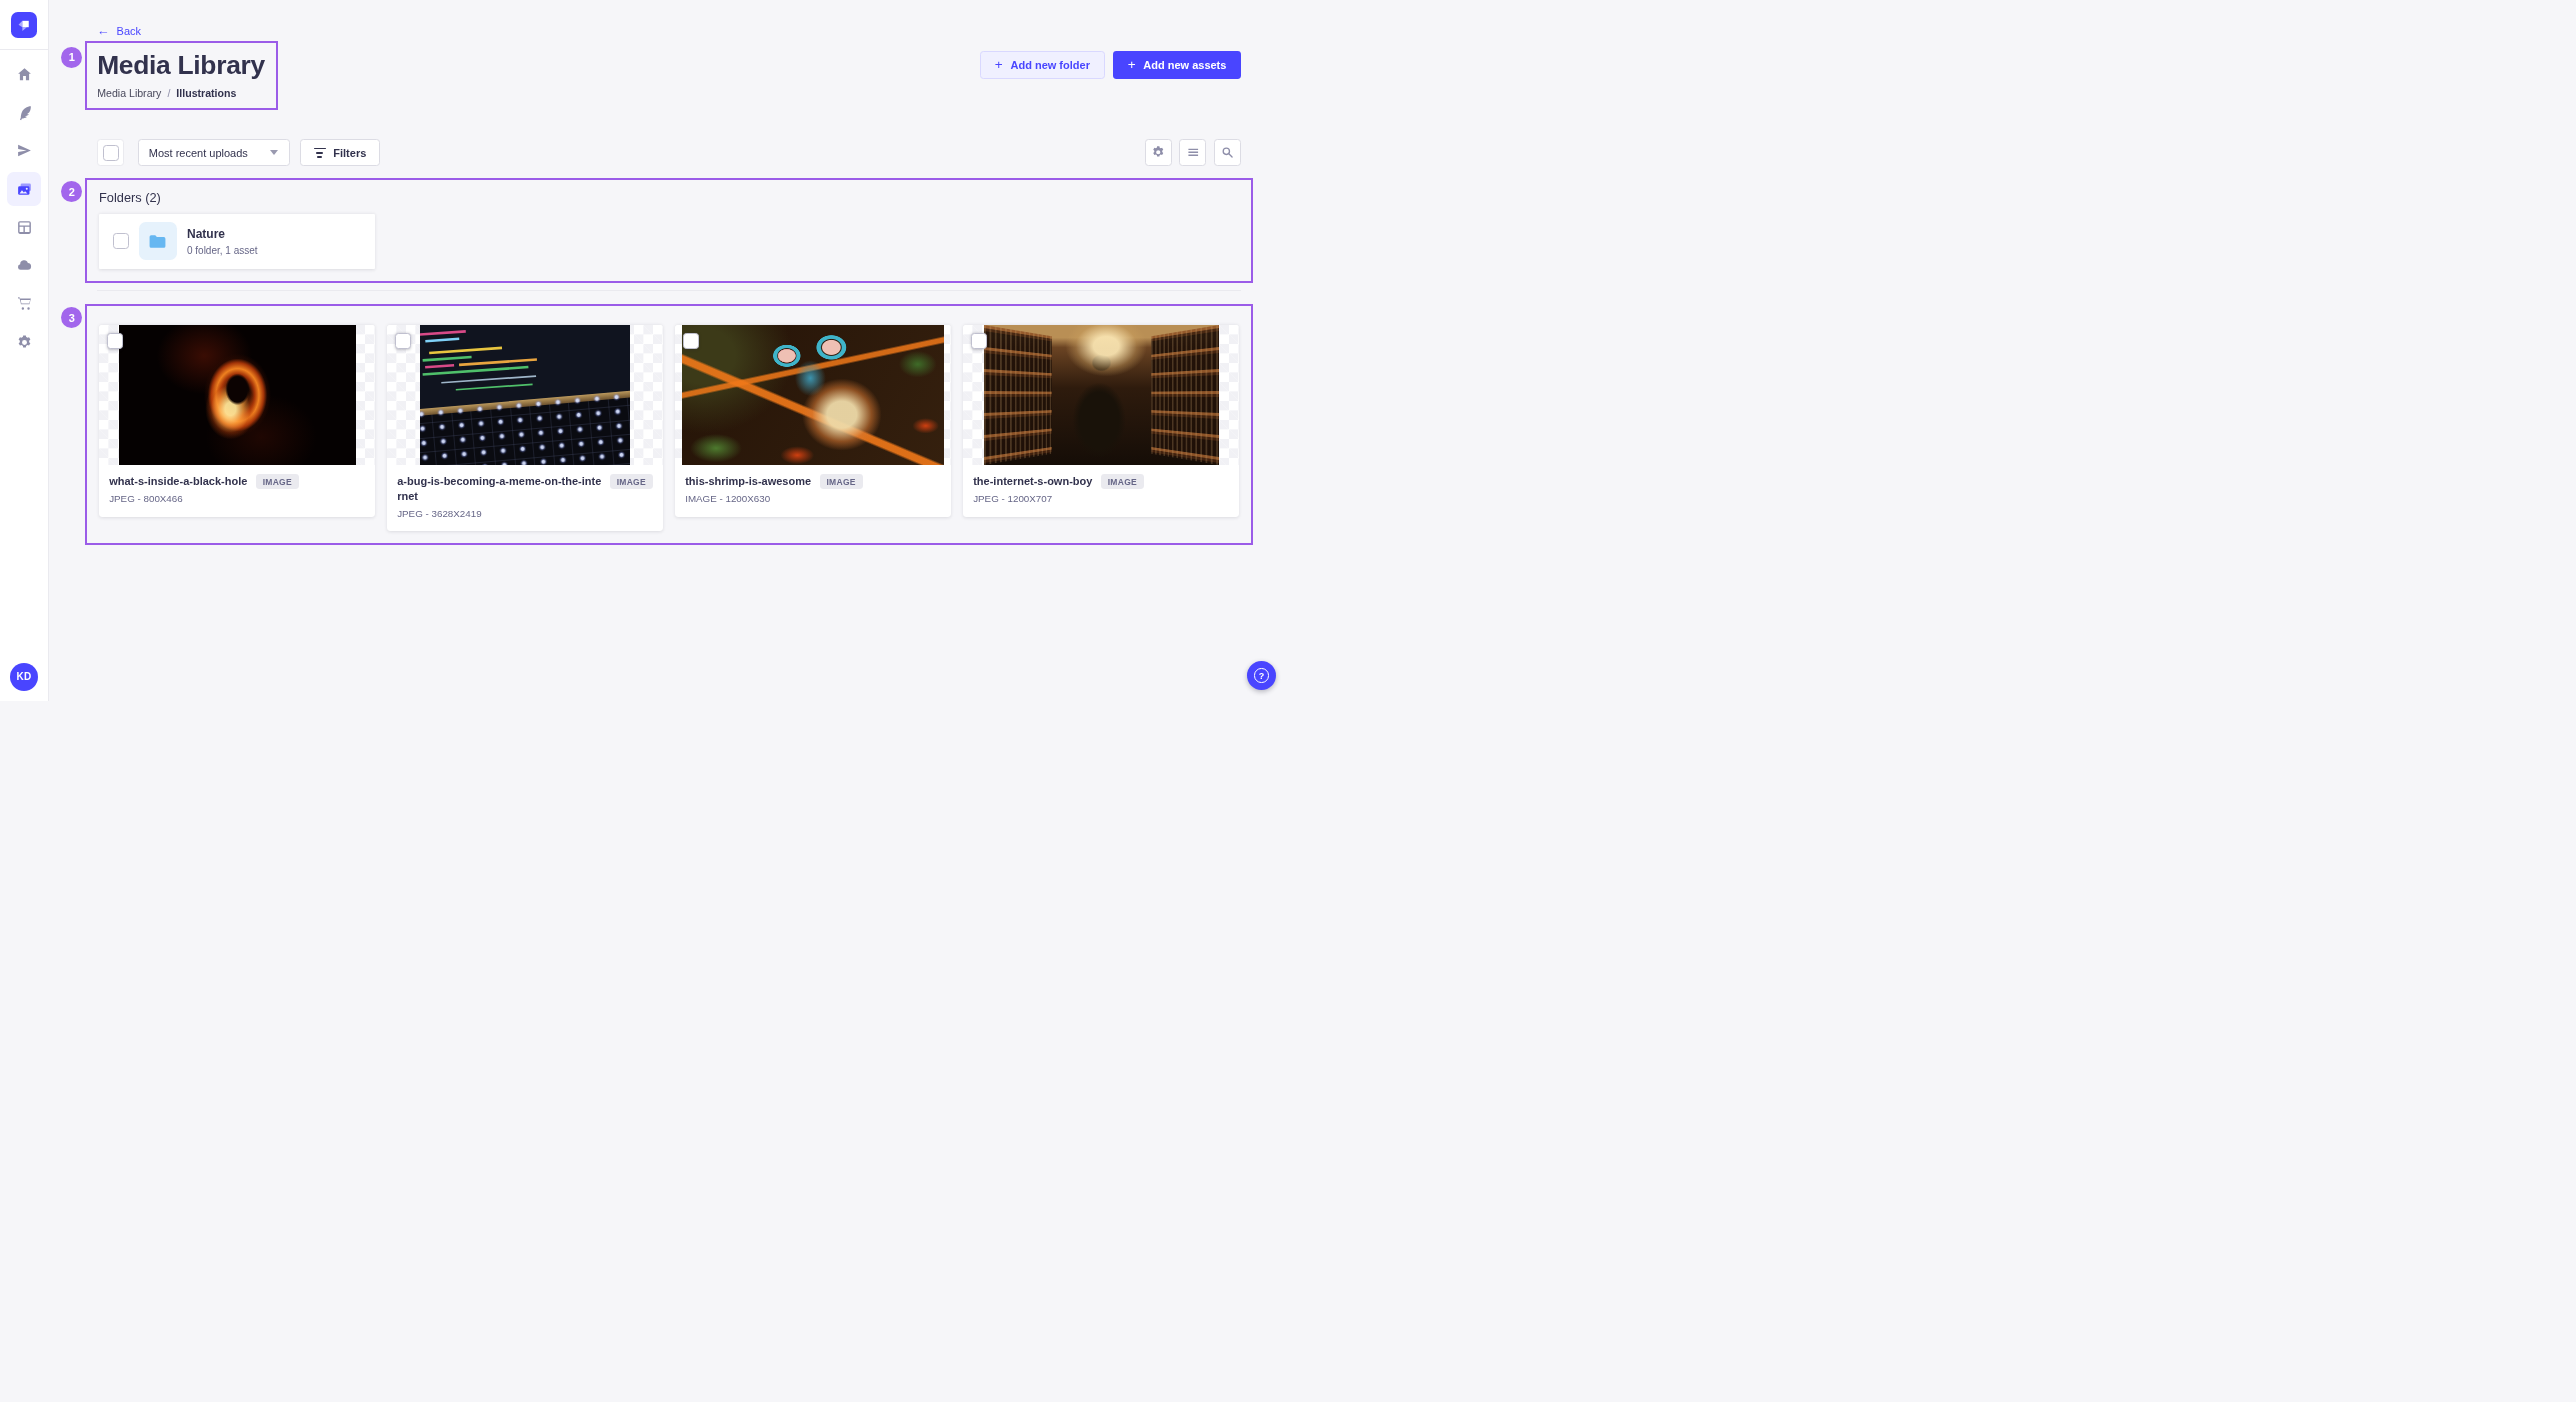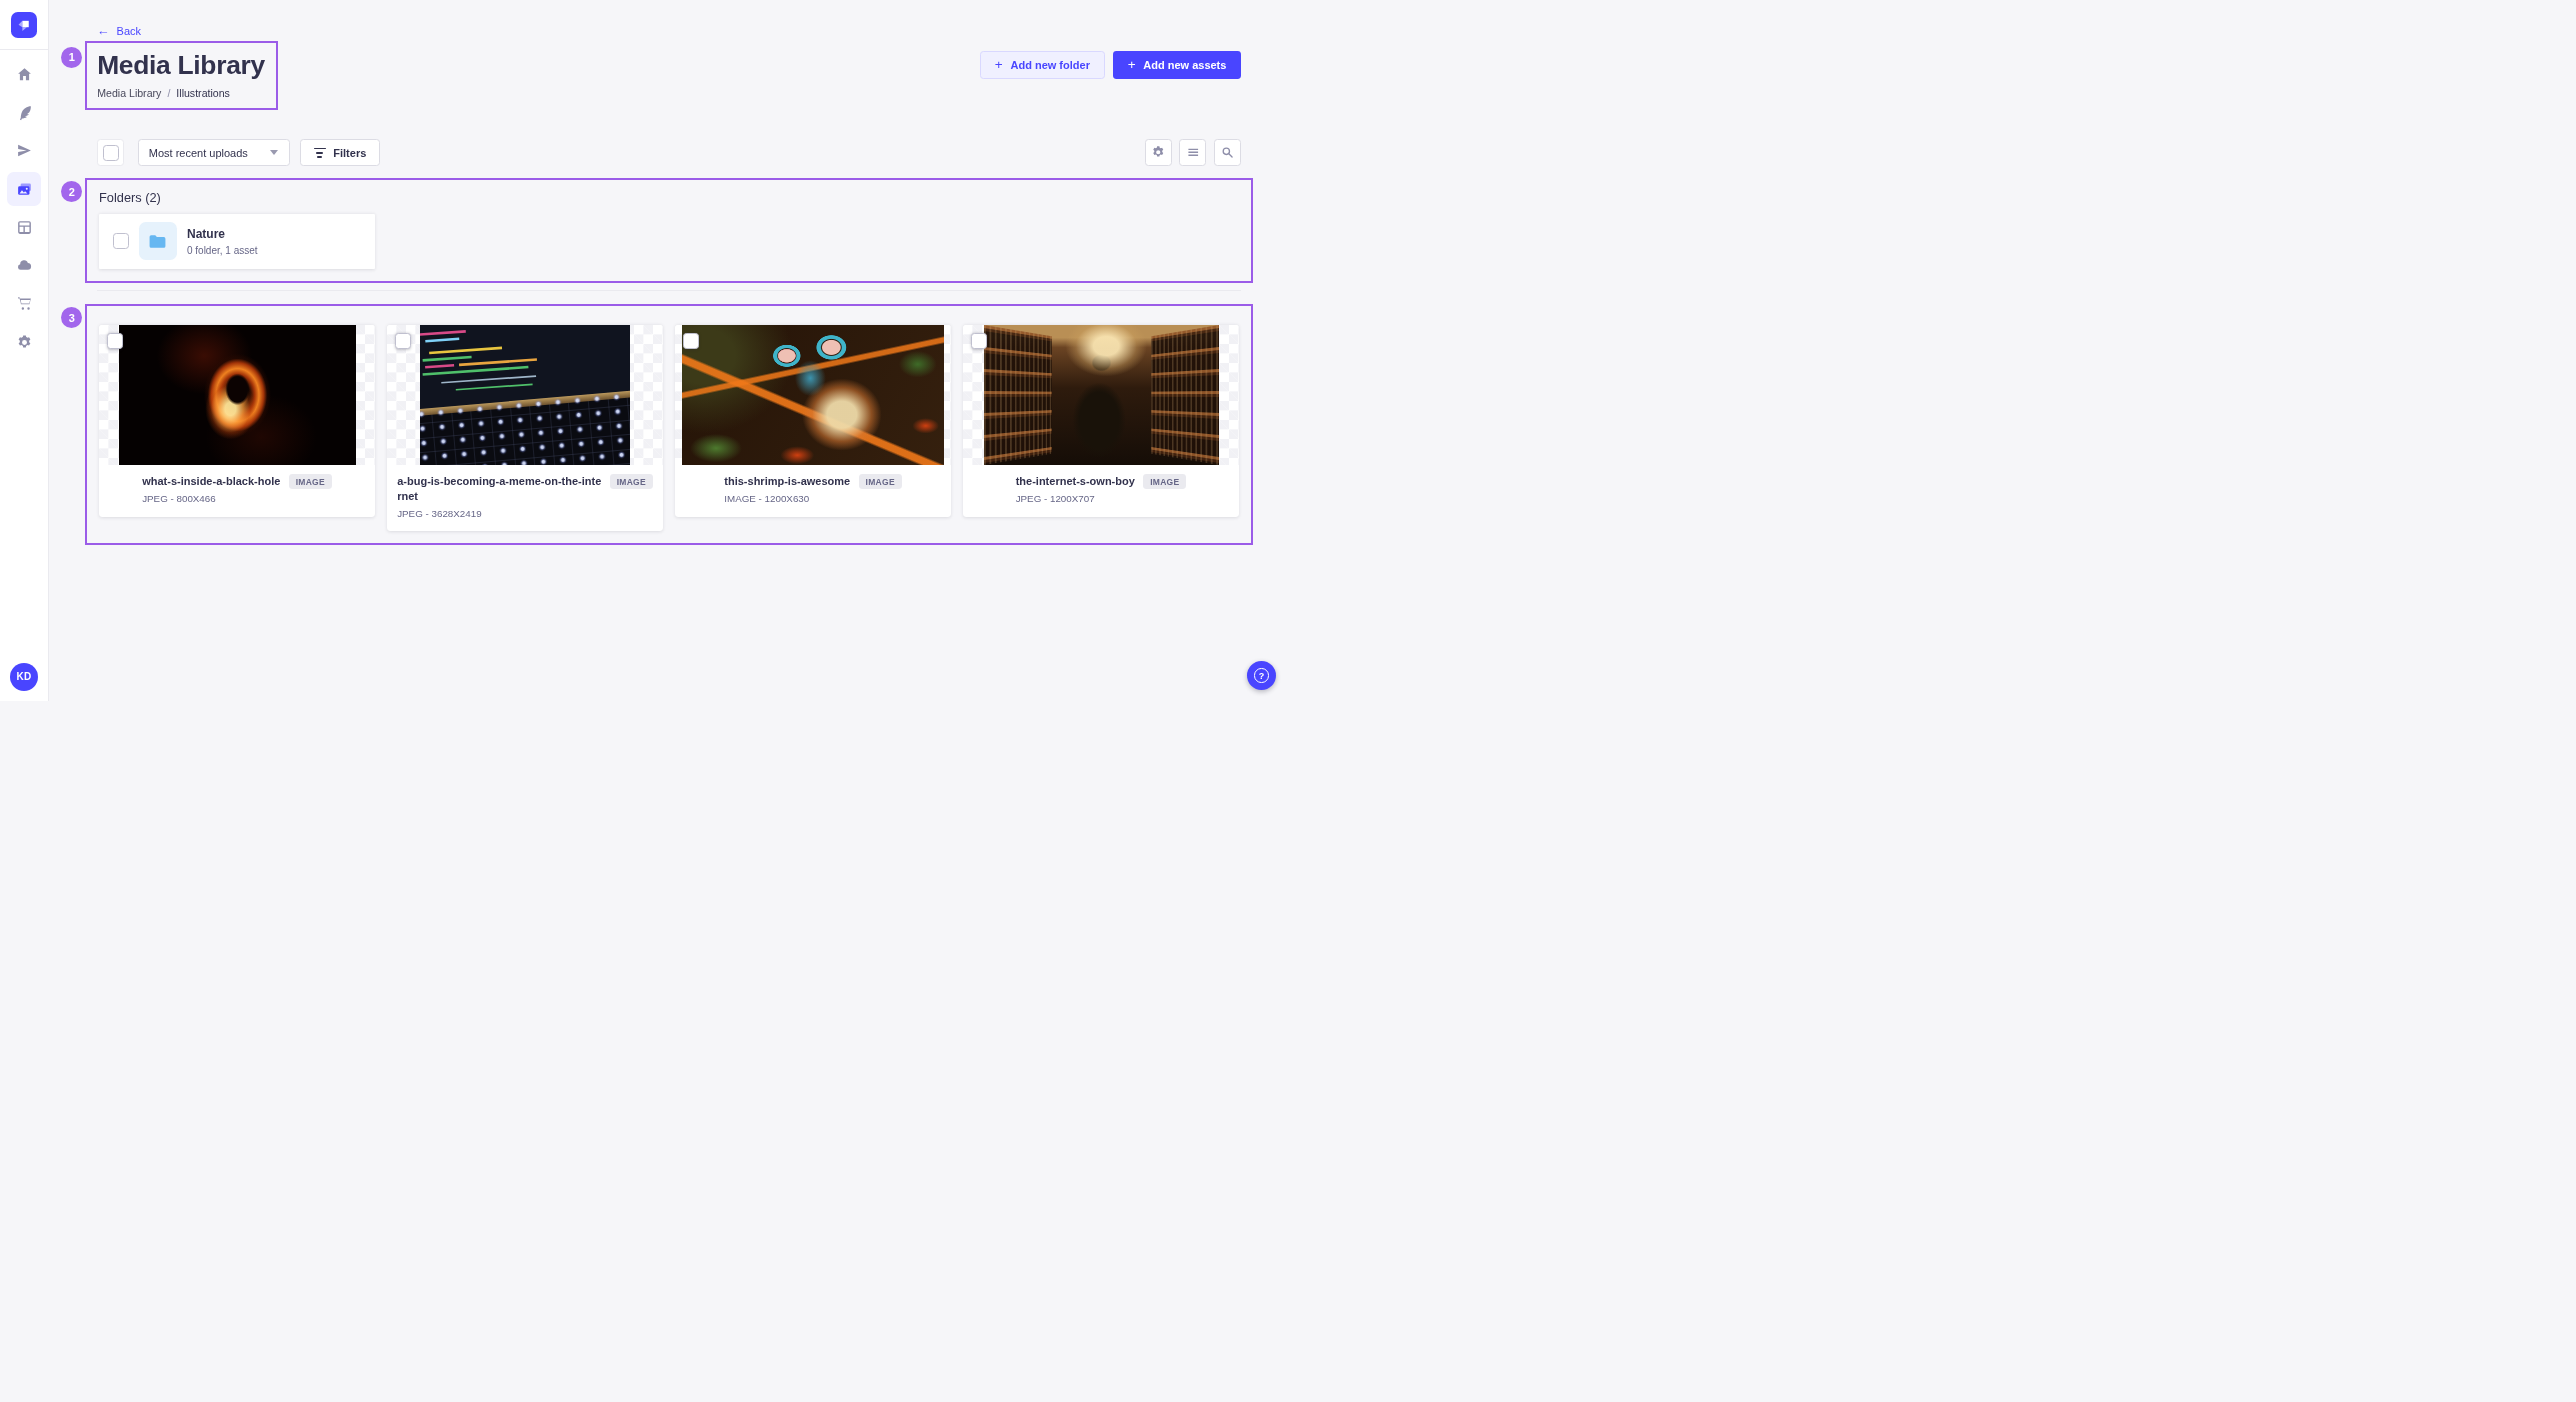--- a/index.html
+++ b/index.html
@@ -53,21 +53,21 @@
     display:inline-block; position:relative;
     margin-left:-12px;
     border:2.1px solid #9b5ce8;
     padding:7.7px 11px 8.5px 10.2px; min-width:181px;
     background:transparent;
   }
   .page-title { font-size:26.4px; font-weight:700; color:#32324d; line-height:31px; letter-spacing:-0.3px; }
   .crumbs { margin-top:6px; font-size:10.6px; color:#49495c; display:flex; gap:6px; align-items:center; }
   .crumb-parent { cursor:pointer; }
   .crumb-sep { color:#8e8ea9; }
-  .crumb-current { font-weight:400; color:#32324d; }
+  .crumb-current { font-weight:700; color:#32324d; }
 
   .step-circle {
     position:absolute; width:21px; height:21px; border-radius:50%;
     background:#a266ec; color:#fff; font-size:11px; font-weight:700;
     display:flex; align-items:center; justify-content:center; z-index:4;
   }
 
   .header-buttons { position:absolute; right:0; top:10.2px; display:flex; gap:8.5px; }
   .btn {
     height:28px; border-radius:3.4px; font-size:11px; font-weight:600;
@@ -226,21 +226,21 @@
       linear-gradient(#b98f55 0 9%, #6b4423 16%, #2e1b0d 45%, #150d07 100%);
   }
   .shelf { position:absolute; top:0; bottom:0; width:37%;
     background:
       repeating-linear-gradient(90deg, rgba(205,165,110,.25) 0 1.7px, rgba(0,0,0,0) 1.7px 6px),
       repeating-linear-gradient(rgba(146,86,40,.95) 0 3.4px, rgba(66,34,14,.95) 3.4px 6px, rgba(31,16,7,.95) 6px 22px);
   }
   .shelf-l { left:0; transform:perspective(170px) rotateY(22deg); transform-origin:left; }
   .shelf-r { right:0; transform:perspective(170px) rotateY(-22deg); transform-origin:right; }
 
-  .asset-info { display:flex; justify-content:center; gap:8.5px; padding:9.4px 10.2px 12.8px; }
+  .asset-info { display:flex; justify-content:flex-start; gap:8.5px; padding:9.4px 10.2px 12.8px; }
   .asset-texts { min-width:0; }
   .asset-name { font-size:11px; font-weight:600; color:#32324d; line-height:14.5px; word-break:break-all; }
   .asset-meta { font-size:9.8px; color:#666687; margin-top:4.3px; }
   .badge {
     flex-shrink:0; height:fit-content;
     background:#eaeaef; color:#666687;
     font-size:8.5px; font-weight:700; letter-spacing:0.3px;
     padding:2.6px 6.8px; border-radius:3.4px;
   }
 

